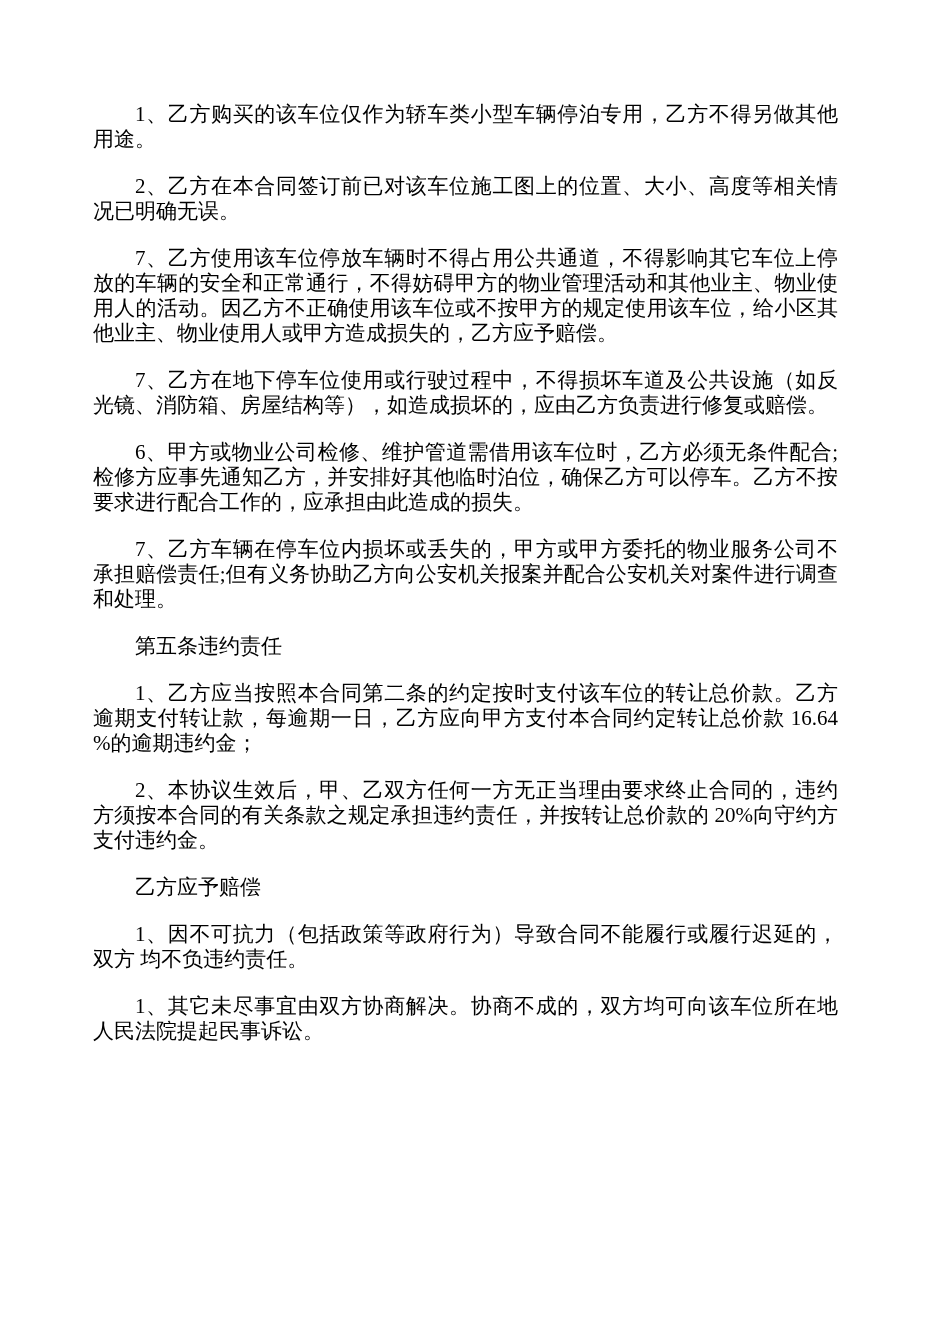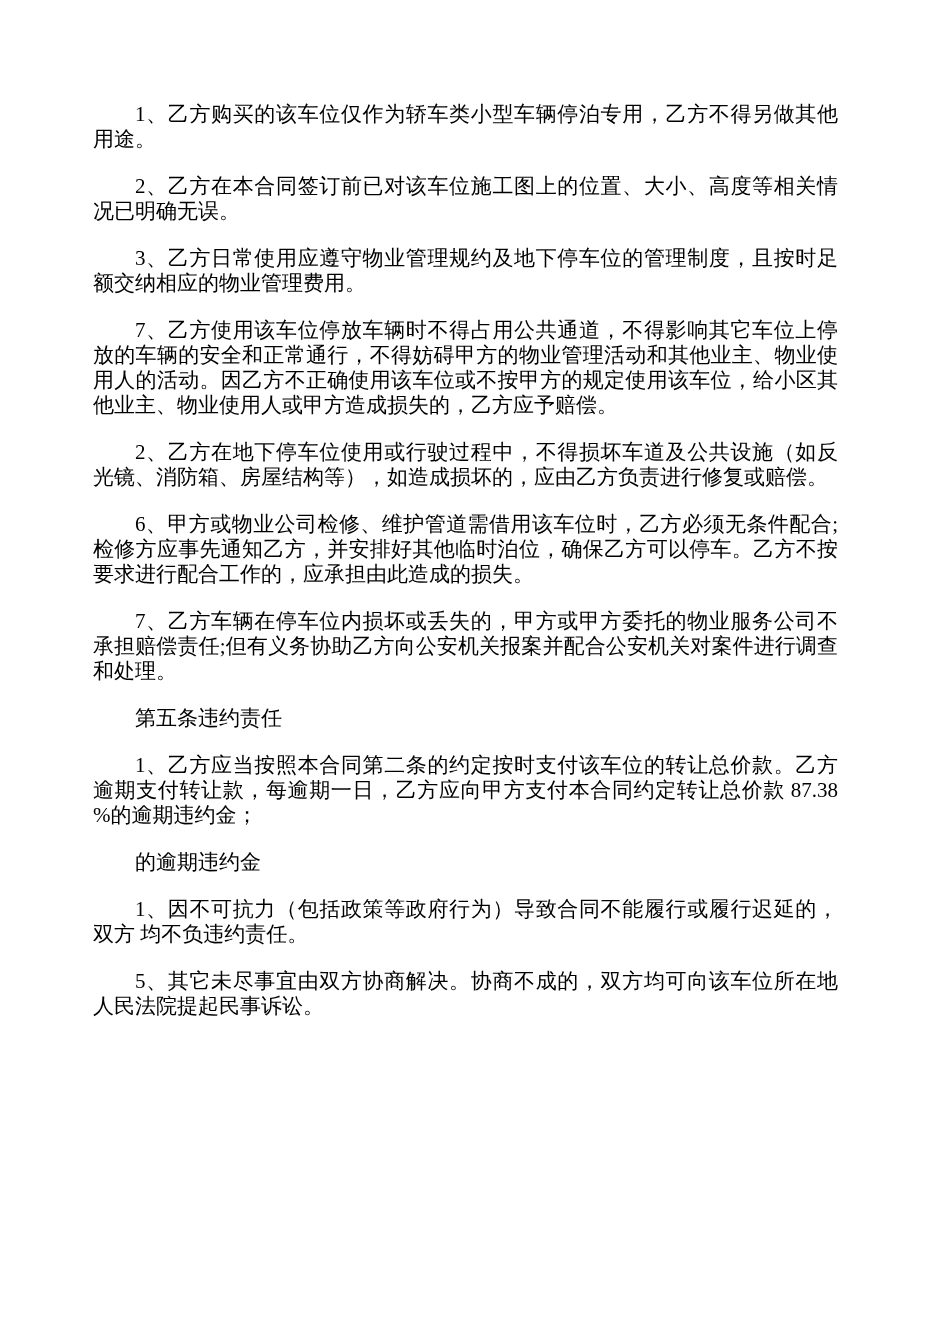--- a/index.html
+++ b/index.html
@@ -33,24 +33,24 @@
     text-align: left;
   }
 </style>
 </head>
 <body>
 
 <div class="page">
   <div class="doc">
     <p>1、乙方购买的该车位仅作为轿车类小型车辆停泊专用，乙方不得另做其他用途。</p>
     <p>2、乙方在本合同签订前已对该车位施工图上的位置、大小、高度等相关情况已明确无误。</p>
-    <p>3、乙方日常使用应遵守物业管理规约及地下停车位的管理制度，且按时足额交纳相应的物业管理费用。</p>
     <p>7、乙方使用该车位停放车辆时不得占用公共通道，不得影响其它车位上停放的车辆的安全和正常通行，不得妨碍甲方的物业管理活动和其他业主、物业使用人的活动。因乙方不正确使用该车位或不按甲方的规定使用该车位，给小区其他业主、物业使用人或甲方造成损失的，乙方应予赔偿。</p>
-    <p>2、乙方在地下停车位使用或行驶过程中，不得损坏车道及公共设施（如反光镜、消防箱、房屋结构等），如造成损坏的，应由乙方负责进行修复或赔偿。</p>
+    <p>7、乙方在地下停车位使用或行驶过程中，不得损坏车道及公共设施（如反光镜、消防箱、房屋结构等），如造成损坏的，应由乙方负责进行修复或赔偿。</p>
     <p>6、甲方或物业公司检修、维护管道需借用该车位时，乙方必须无条件配合;检修方应事先通知乙方，并安排好其他临时泊位，确保乙方可以停车。乙方不按要求进行配合工作的，应承担由此造成的损失。</p>
     <p>7、乙方车辆在停车位内损坏或丢失的，甲方或甲方委托的物业服务公司不承担赔偿责任;但有义务协助乙方向公安机关报案并配合公安机关对案件进行调查和处理。</p>
     <p class="heading">第五条违约责任</p>
-    <p>1、乙方应当按照本合同第二条的约定按时支付该车位的转让总价款。乙方逾期支付转让款，每逾期一日，乙方应向甲方支付本合同约定转让总价款 87.38 %的逾期违约金；</p>
-    <p class="heading">的逾期违约金</p>
+    <p>1、乙方应当按照本合同第二条的约定按时支付该车位的转让总价款。乙方逾期支付转让款，每逾期一日，乙方应向甲方支付本合同约定转让总价款 16.64 %的逾期违约金；</p>
+    <p>2、本协议生效后，甲、乙双方任何一方无正当理由要求终止合同的，违约方须按本合同的有关条款之规定承担违约责任，并按转让总价款的 20%向守约方支付违约金。</p>
+    <p class="heading">乙方应予赔偿</p>
     <p>1、因不可抗力（包括政策等政府行为）导致合同不能履行或履行迟延的，双方 均不负违约责任。</p>
-    <p>5、其它未尽事宜由双方协商解决。协商不成的，双方均可向该车位所在地人民法院提起民事诉讼。</p>
+    <p>1、其它未尽事宜由双方协商解决。协商不成的，双方均可向该车位所在地人民法院提起民事诉讼。</p>
   </div>
 </div>
 
 </body></html>

